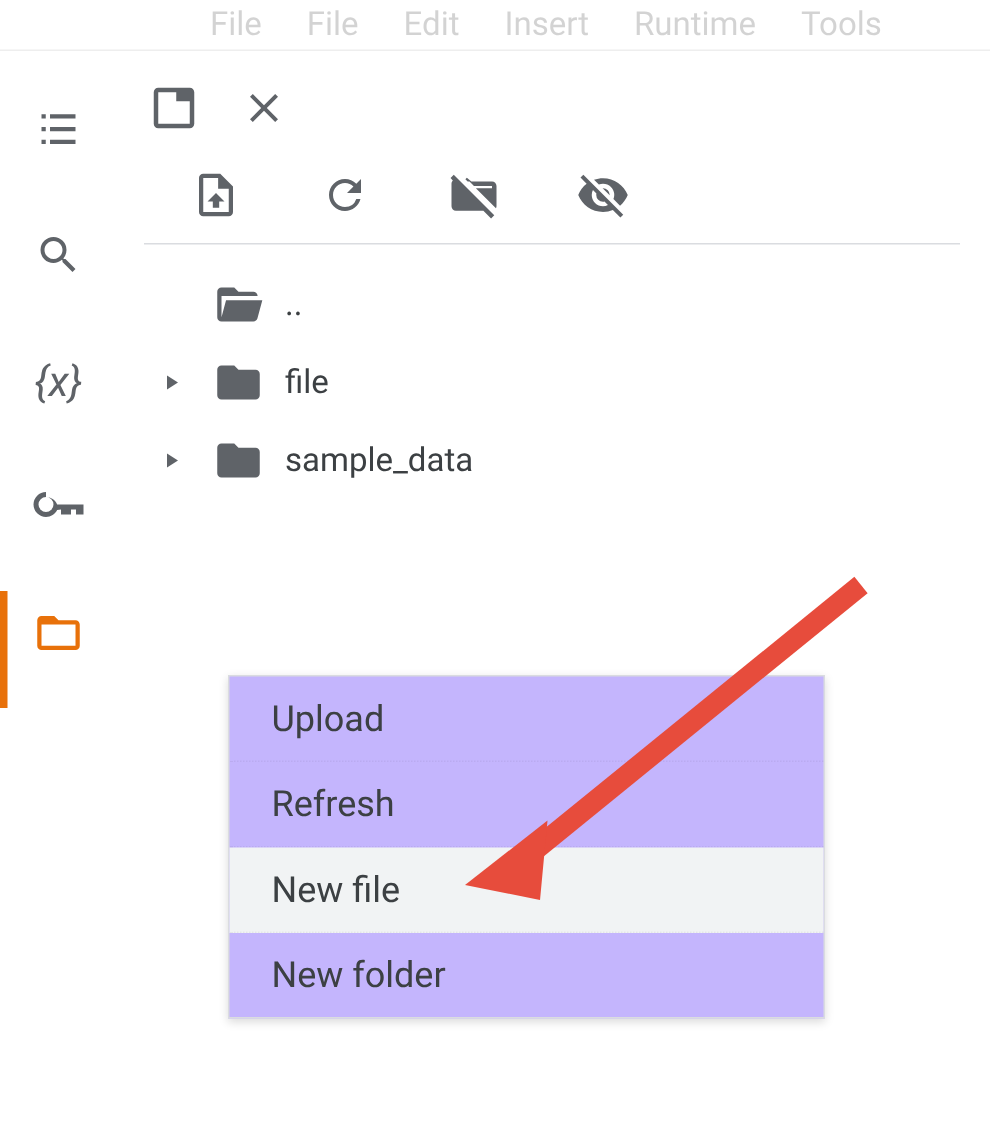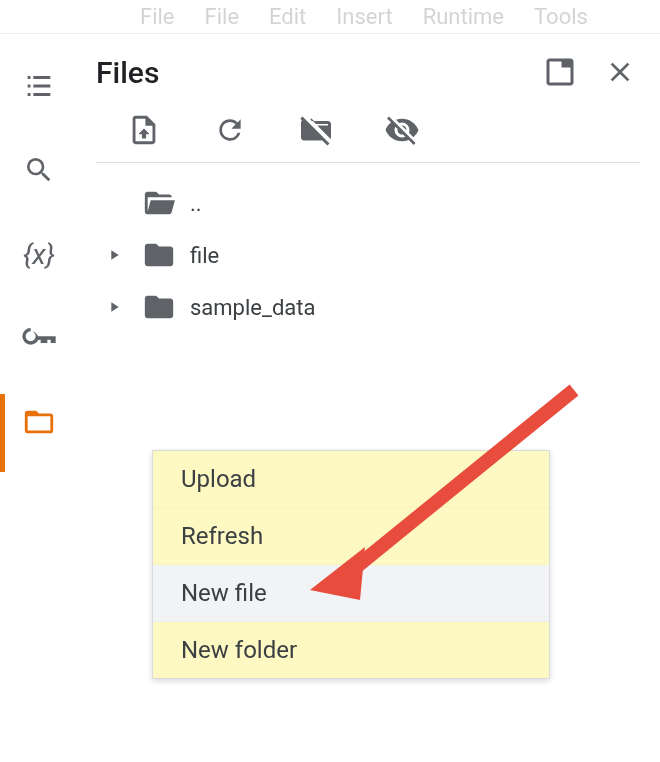--- a/index.html
+++ b/index.html
@@ -134,21 +134,21 @@
       display: flex;
       align-items: center;
       color: #5f6368;
       margin-right: 8px;
     }
     .context-menu {
       position: absolute;
       left: 152px;
       top: 450px;
       width: 398px;
-      background: #fef9c3;
+      background: #c4b5fd;
       border: 1px solid #dadce0;
       box-shadow: 0 2px 6px rgba(0,0,0,0.15);
     }
     .context-item {
       padding: 14px 28px;
       font-size: 24px;
       color: #3c4043;
       cursor: pointer;
       border-bottom: 1px dotted rgba(0,0,0,0.05);
     }
@@ -196,21 +196,20 @@
   </div>
   <div class="sidebar-icon active">
     <svg width="34" height="34" viewBox="0 0 24 24">
         <path fill="currentColor" d="M20 6h-8l-2-2H4a2 2 0 0 0-2 2v12a2 2 0 0 0 2 2h16a2 2 0 0 0 2-2V8a2 2 0 0 0-2-2m0 12H4V8h16v10Z"></path>
       </svg>
   </div>
 </div>
 
 <div class="panel">
   <div class="panel-header">
-    <div class="panel-title">Files</div>
     <div class="panel-header-actions">
       <div class="header-icon">
         <svg width="36" height="36" viewBox="0 0 24 24">
             <path fill="currentColor" d="M19 3H5c-1.1 0-2 .9-2 2v14c0 1.1.9 2 2 2h14c1.1 0 2-.9 2-2V5c0-1.1-.9-2-2-2m0 16H5V5h8v4h6v10Z"></path>
           </svg>
       </div>
       <div class="header-icon">
         <svg width="32" height="32" viewBox="0 0 24 24">
             <path fill="currentColor" d="M19 6.41L17.59 5L12 10.59L6.41 5L5 6.41L10.59 12L5 17.59L6.41 19L12 13.41L17.59 19L19 17.59L13.41 12L19 6.41Z"></path>
           </svg>

